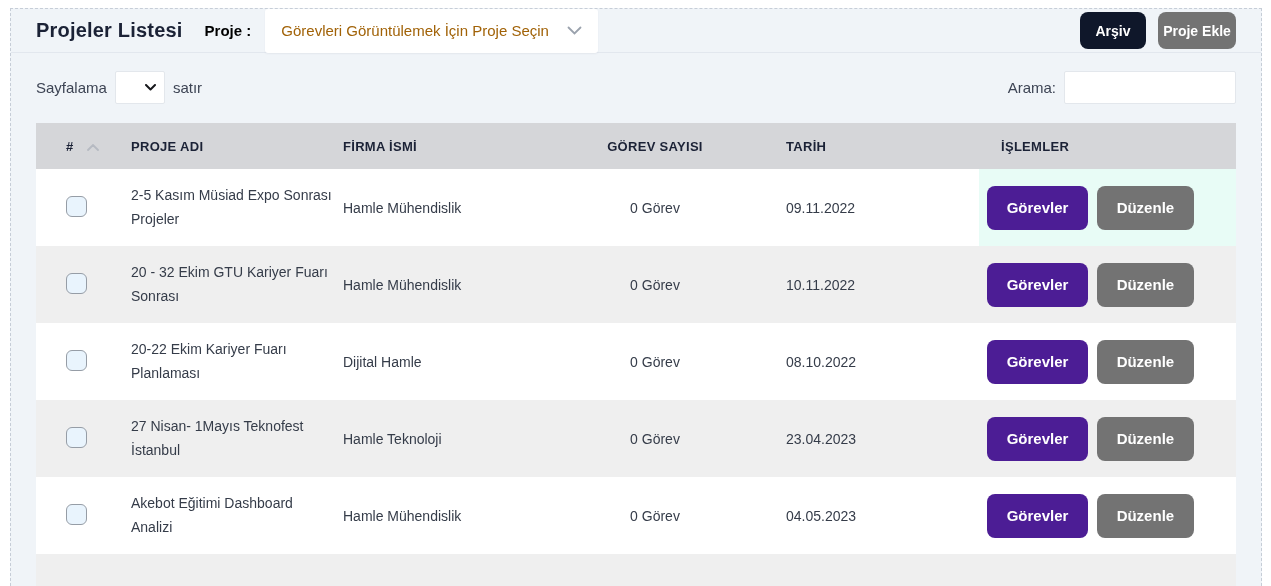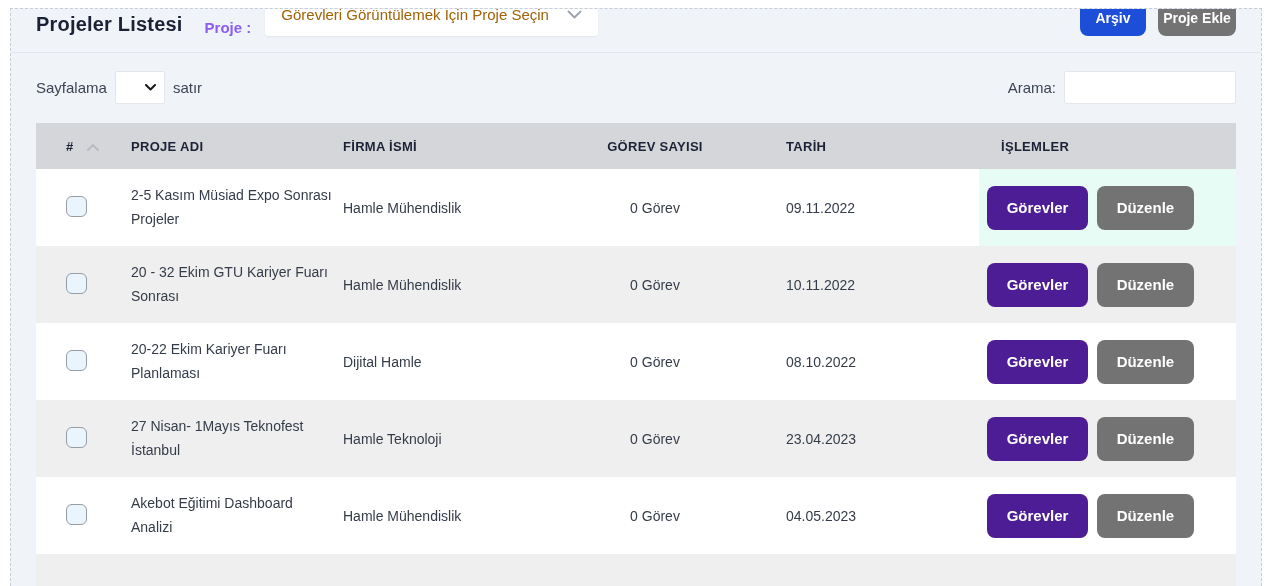--- a/index.html
+++ b/index.html
@@ -12,39 +12,39 @@
     position: absolute; left: 10px; top: 8px;
     width: 1252px; height: 578px;
     background: #f0f4f8;
     border: 1px dashed #c6cdd7;
     border-bottom: none;
     overflow: hidden;
   }
   
   .card-header {
     height: 44px; padding: 16px 25px;
-    display: flex; align-items: flex-end;
+    display: flex; align-items: center;
     border-bottom: 1px solid #e2e7ee;
   }
   .page-title {
     font-size: 20px; font-weight: 700; color: #1b2236;
     letter-spacing: 0.2px; margin-right: 22px;
   }
-  .proje-label { font-size: 15px; font-weight: 700; color: #8b5cf6; margin-right: 14px; }
+  .proje-label { font-size: 15px; font-weight: 700; color: #000000; margin-right: 14px; }
   .project-select {
     width: 333px; height: 44px; background: #ffffff;
     border-radius: 3px; box-shadow: 0 1px 2px rgba(30,40,60,0.06);
     display: flex; align-items: center; justify-content: space-between;
     padding: 0 16px; cursor: pointer;
   }
   .project-select-value { color: #a16207; font-size: 15px; font-weight: 500; white-space: nowrap; }
   .spacer { flex: 1; }
   .btn { border: none; border-radius: 8px; color: #fff; font-weight: 700;
          font-size: 14px; font-family: inherit; cursor: pointer; height: 37px; }
-  .btn-archive { background: #1d4ed8; width: 66px; margin-right: 12px; }
+  .btn-archive { background: #0f172a; width: 66px; margin-right: 12px; }
   .btn-add     { background: #737373; width: 78px; }
   
   .toolbar {
     height: 70px; padding: 18px 25px 16px 25px;
     display: flex; align-items: flex-start; justify-content: space-between;
   }
   .length-wrap, .search-wrap { display: flex; align-items: center; }
   .tb-label { font-size: 15px; color: #3d4454; }
   .length-select {
     width: 50px; height: 33px; margin: 0 8px;

